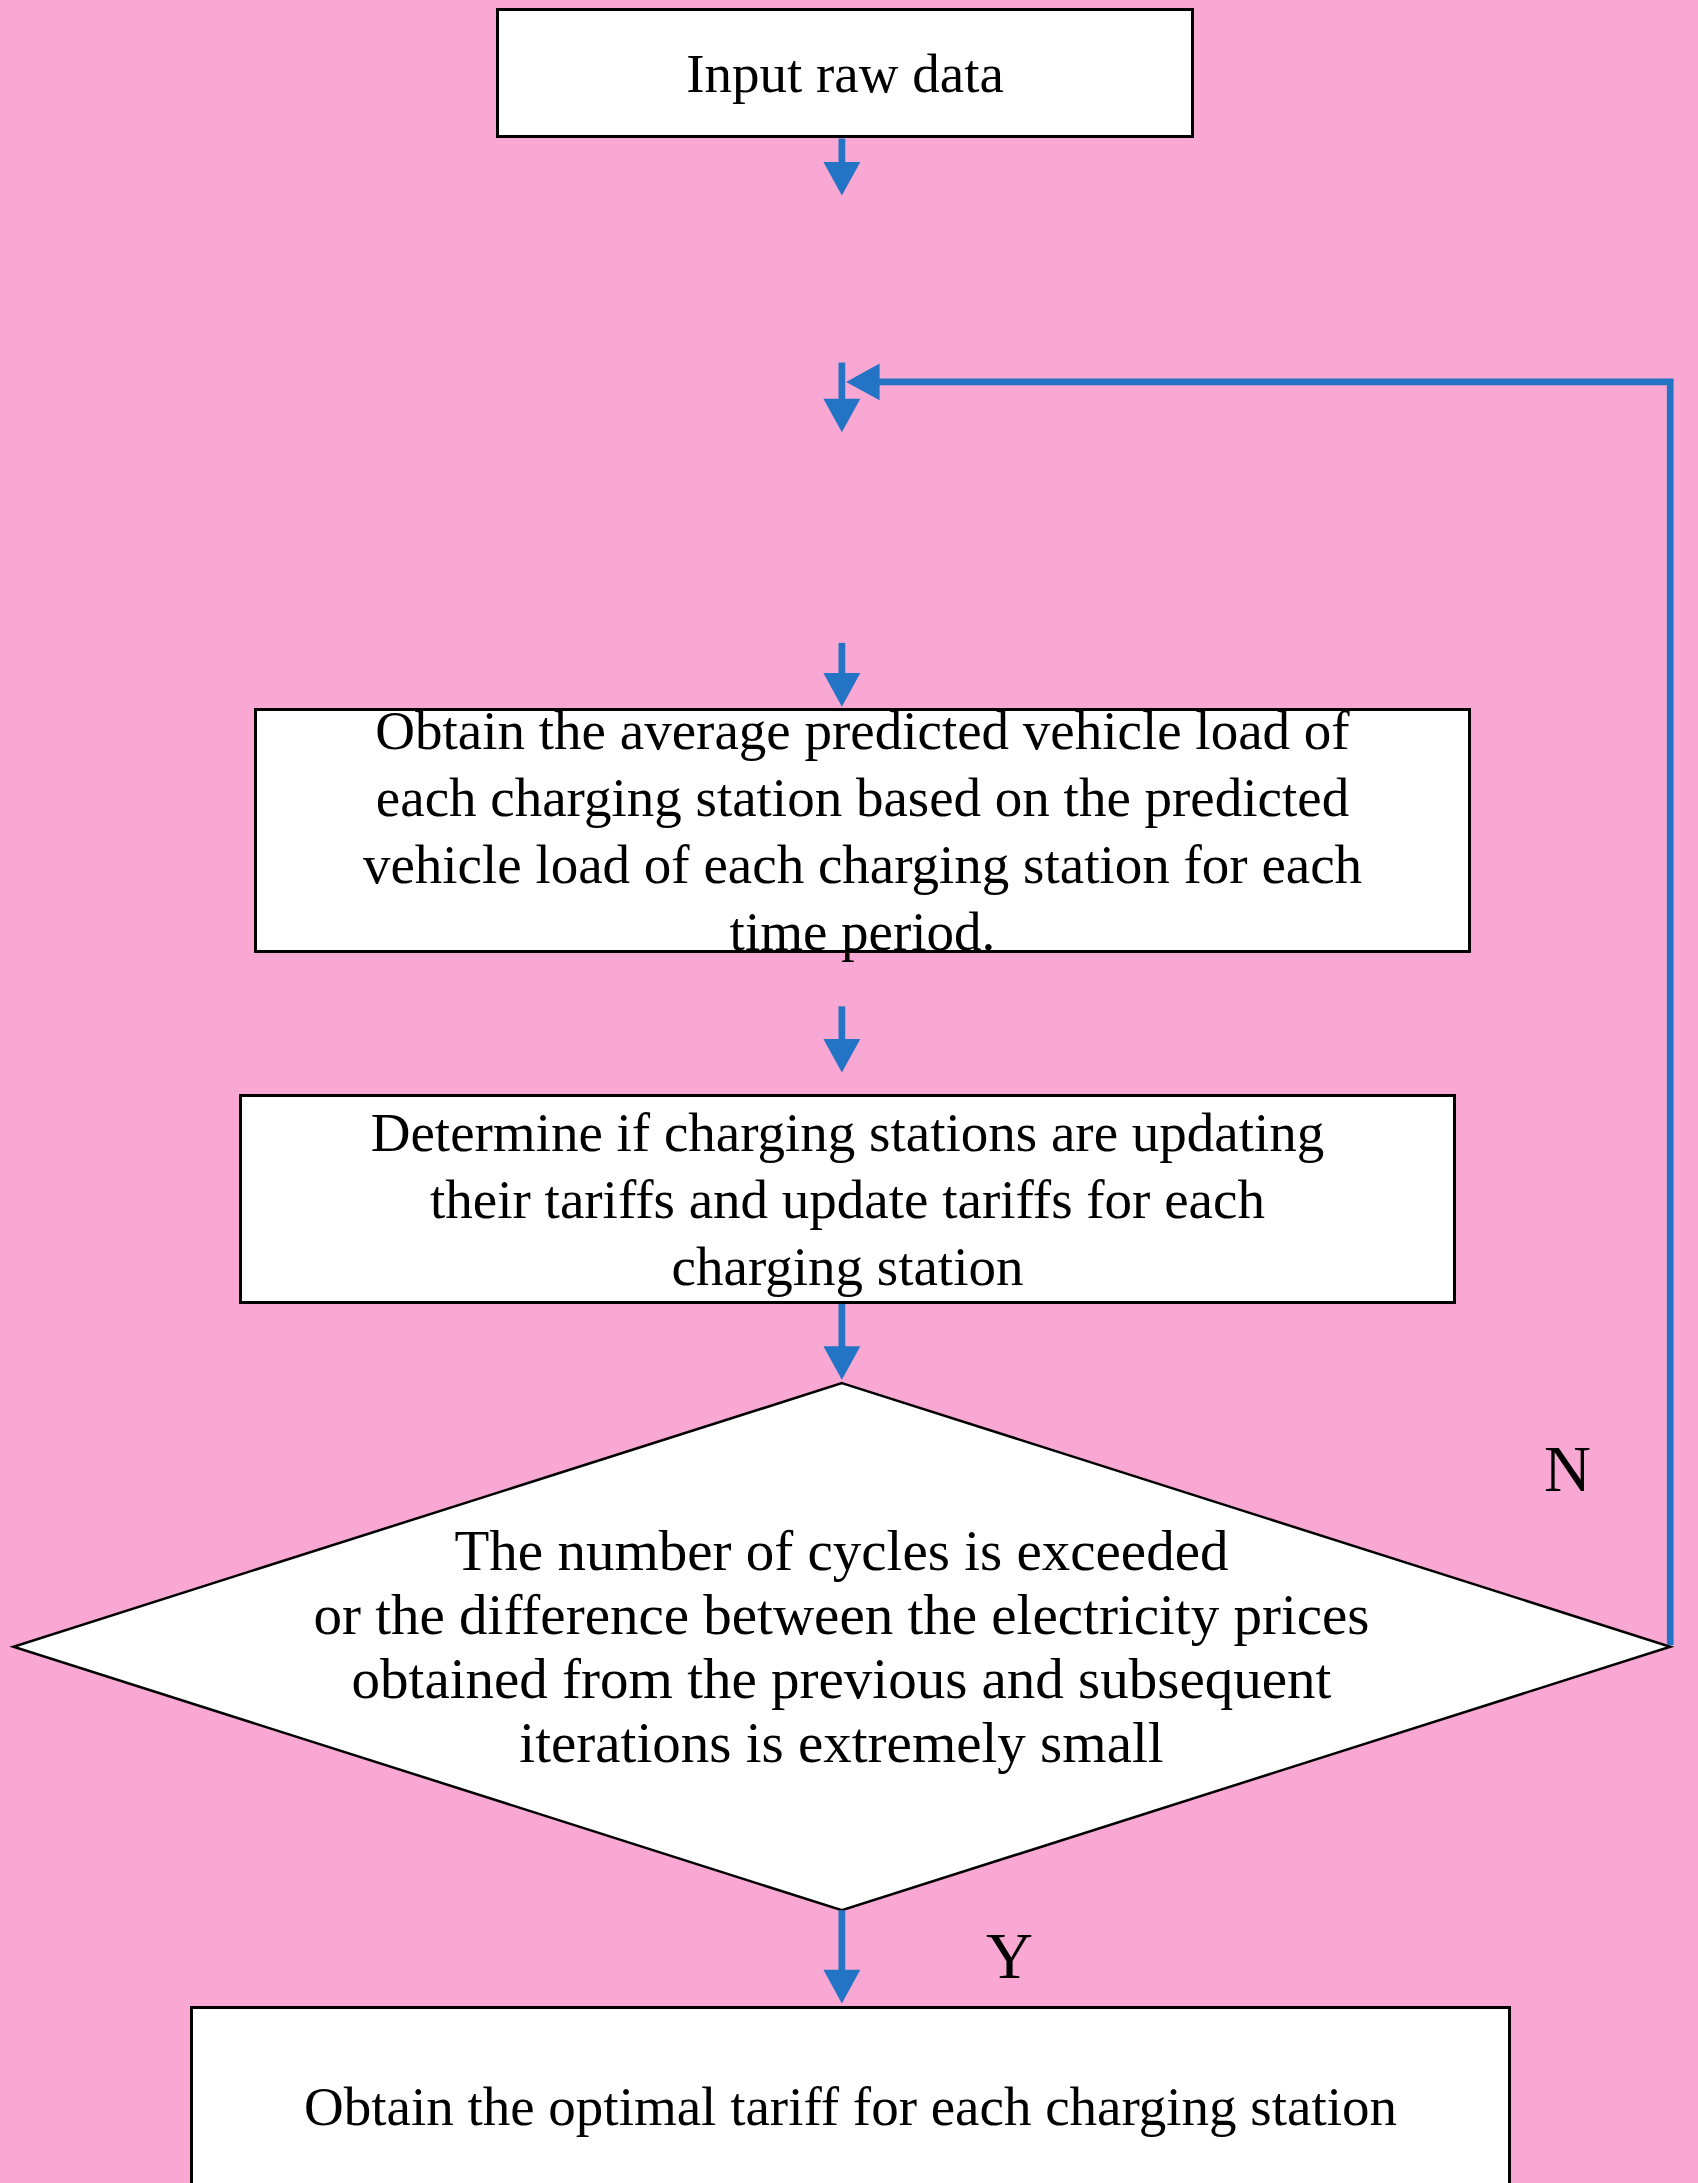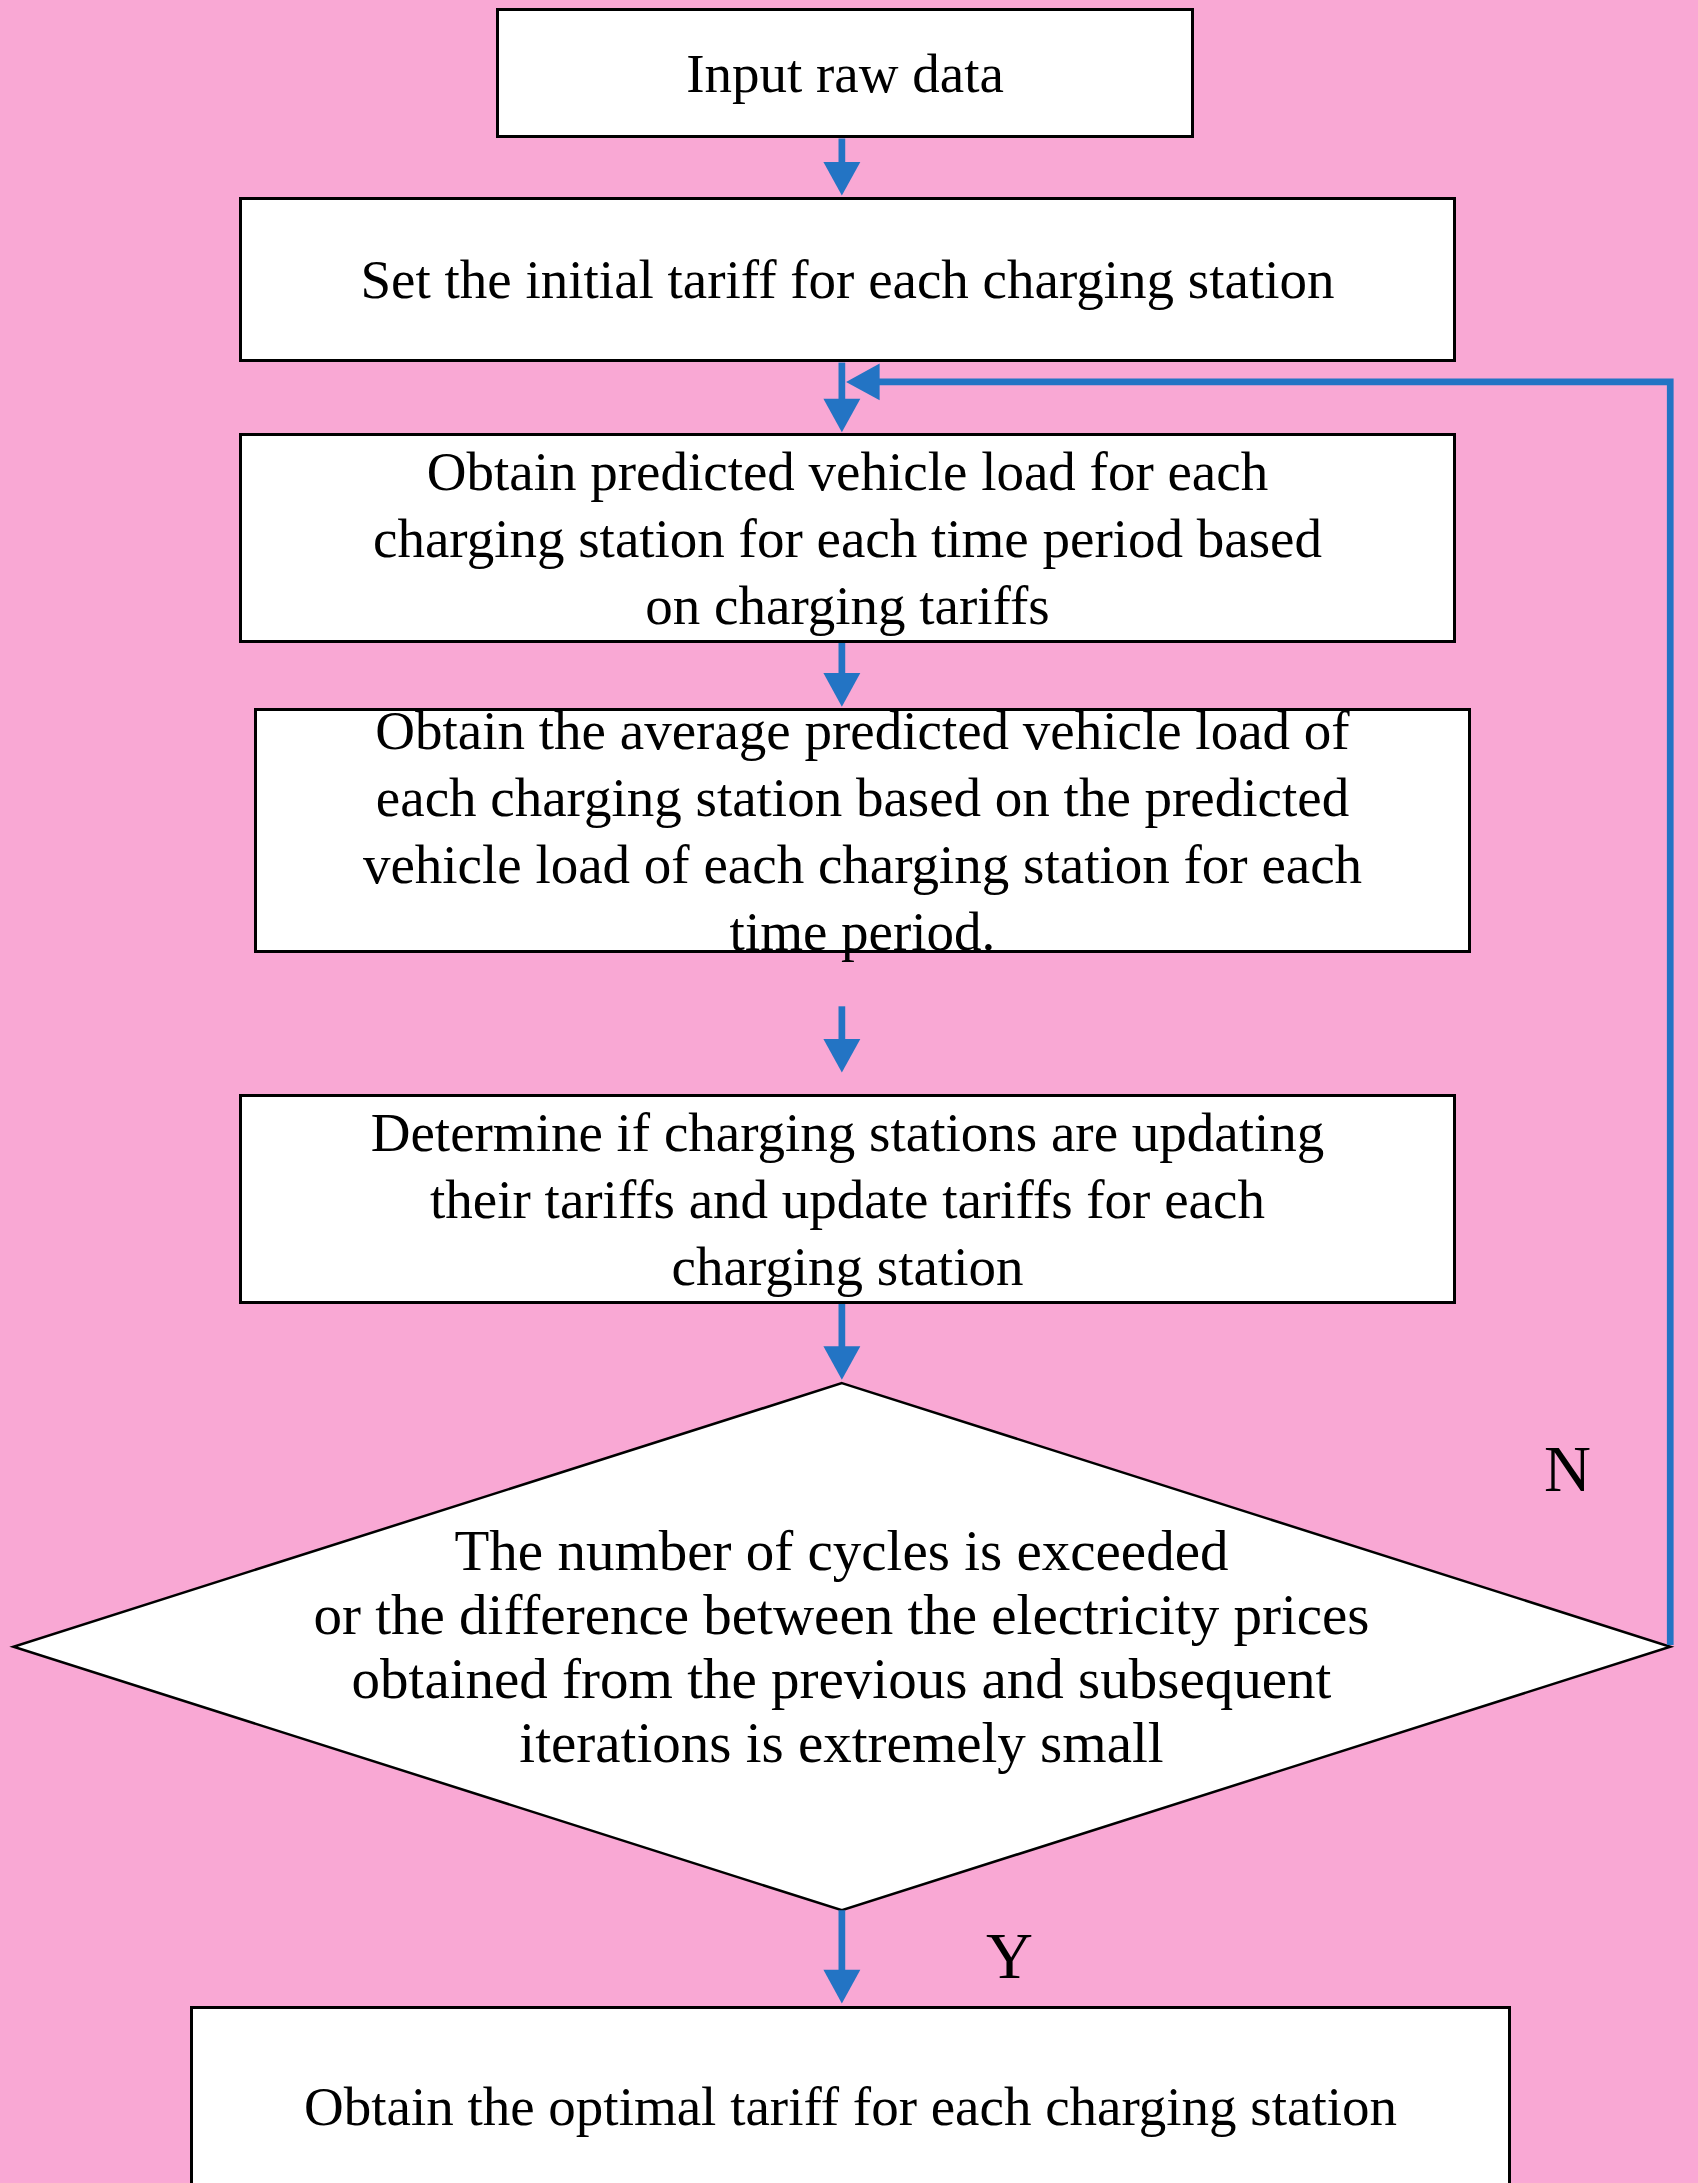--- a/index.html
+++ b/index.html
@@ -72,25 +72,21 @@
 
     <line x1="1003" y1="1531" x2="1003" y2="1607" stroke="#2374C4" stroke-width="8"></line>
     <polygon points="981,1604 1025,1604 1003,1644" fill="#2374C4"></polygon>
 
     <line x1="1003" y1="2276" x2="1003" y2="2350" stroke="#2374C4" stroke-width="8"></line>
     <polygon points="981,2347 1025,2347 1003,2387" fill="#2374C4"></polygon>
   </svg>
 
   <div class="node" style="left:496px; top:8.4px; width:698px; height:130px;">Input raw data</div>
 
-  <div class="node" style="left:239px; top:197px; width:1217px; height:165px;">Set the initial tariff for each charging station</div>
 
-  <div class="node" style="left:239px; top:433px; width:1217px; height:210px;">Obtain predicted vehicle load for each
-charging station for each time period based
-on charging tariffs</div>
 
   <div class="node" style="left:254px; top:708px; width:1217px; height:245px;">Obtain the average predicted vehicle load of
 each charging station based on the predicted
 vehicle load of each charging station for each
 time period.</div>
 
   <div class="node" style="left:239px; top:1075px; width:1217px; height:210px;margin-top:19px;">Determine if charging stations are updating
 their tariffs and update tariffs for each
 charging station</div>
 

